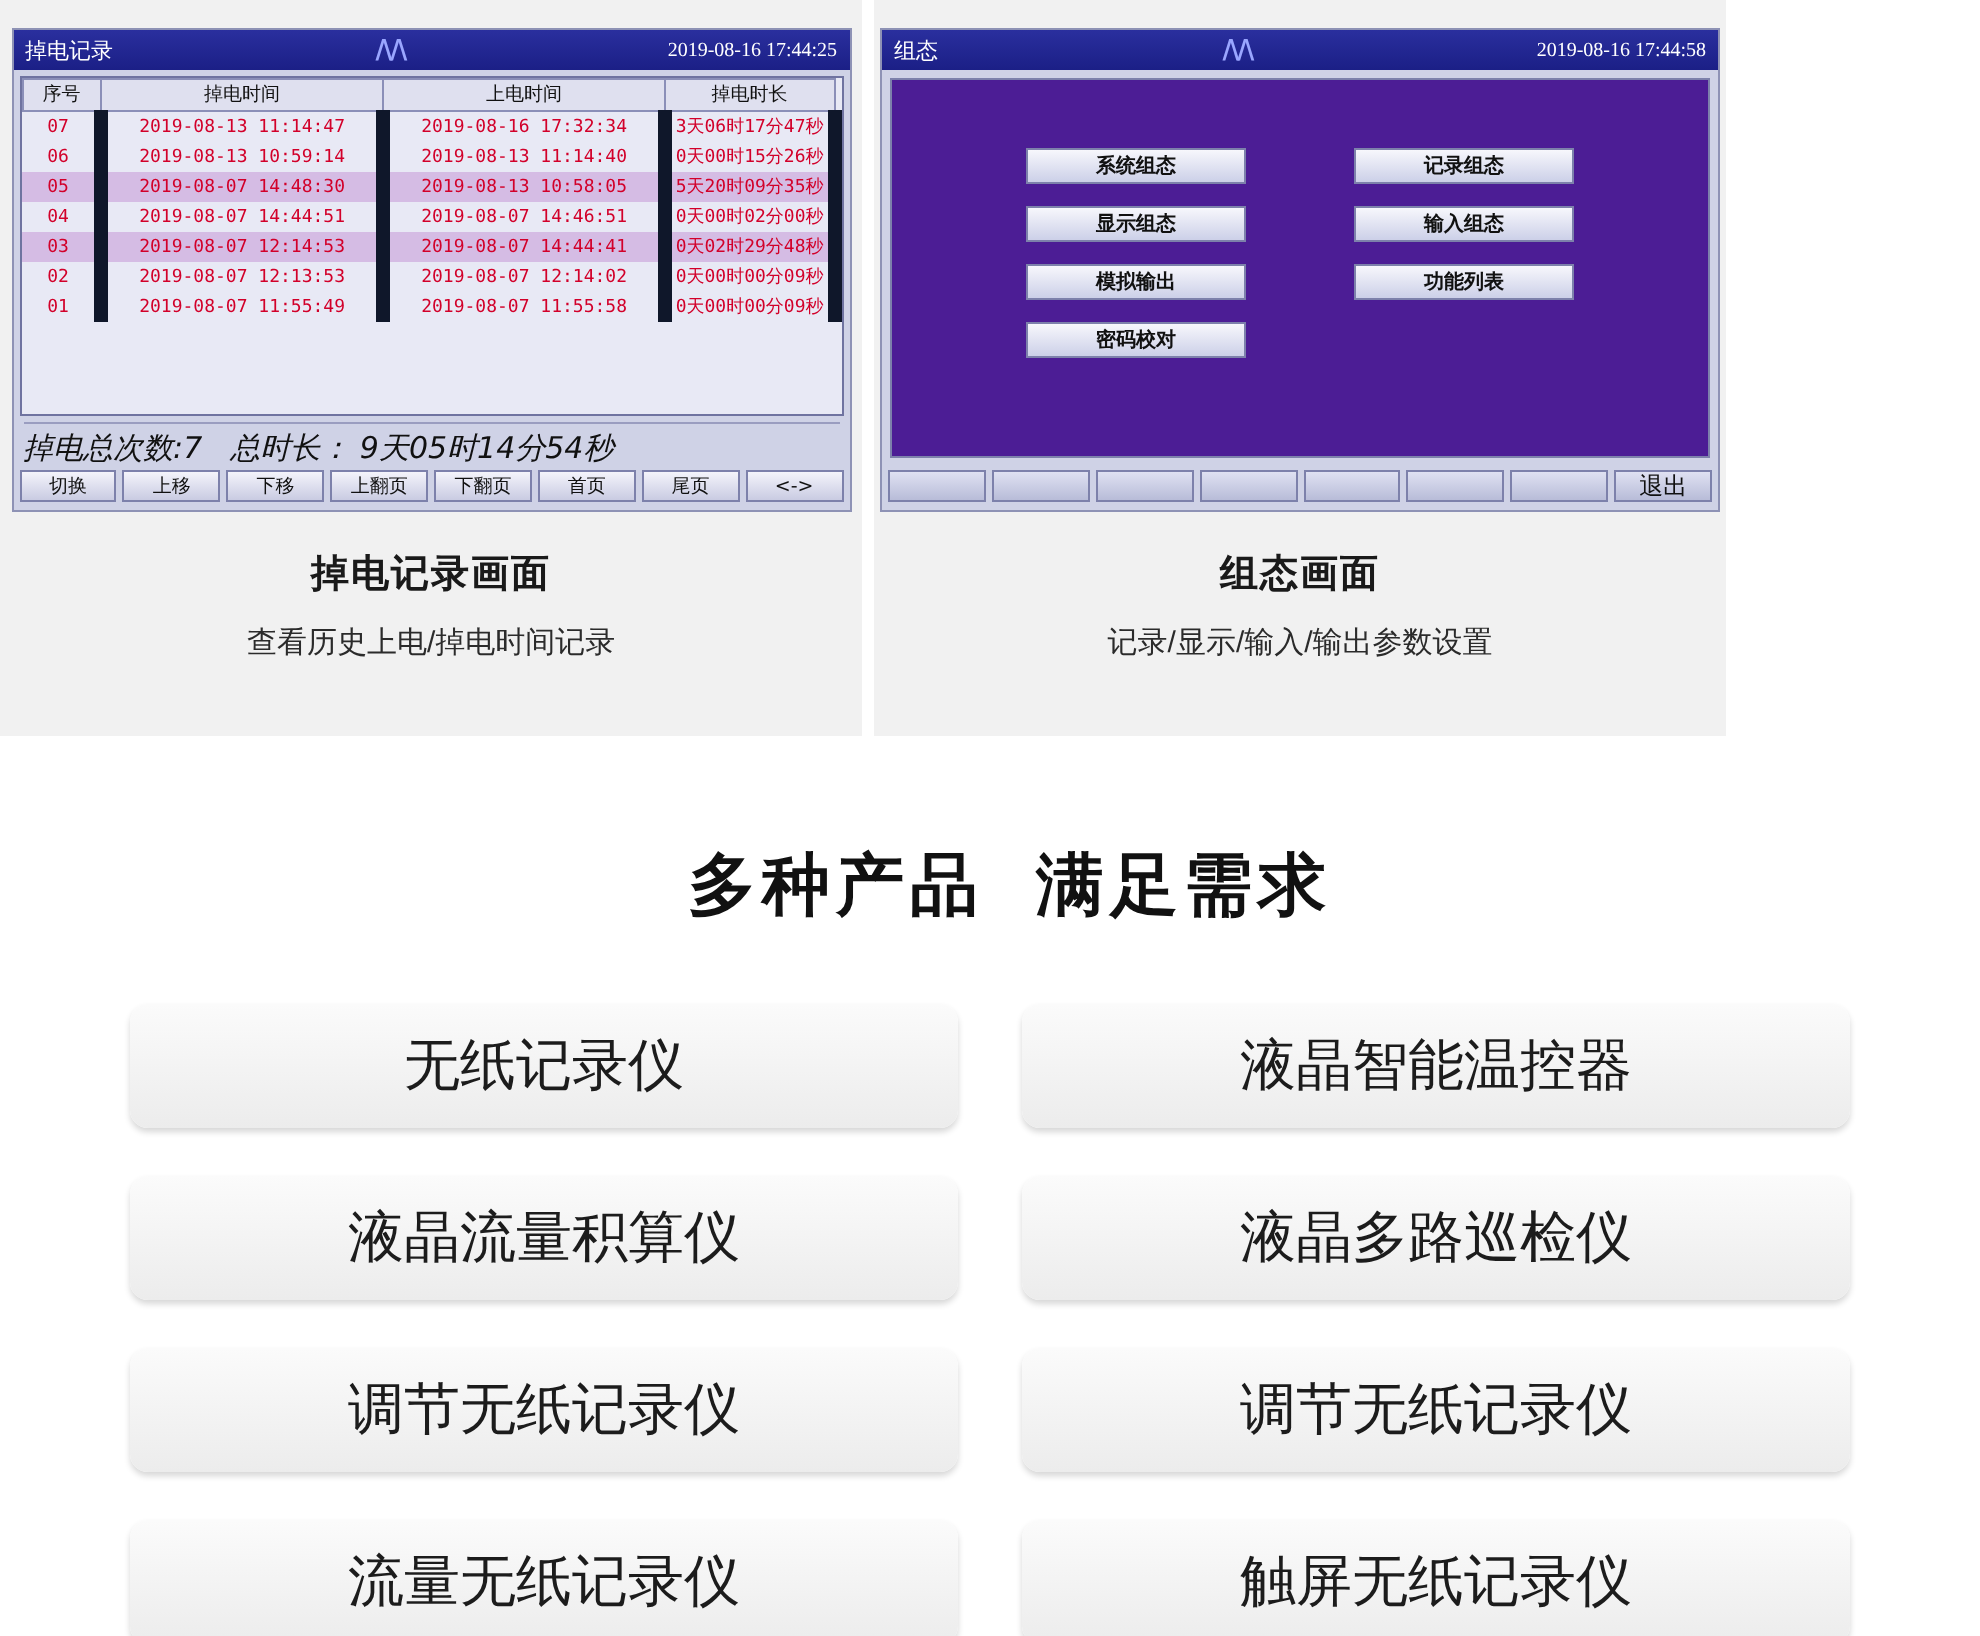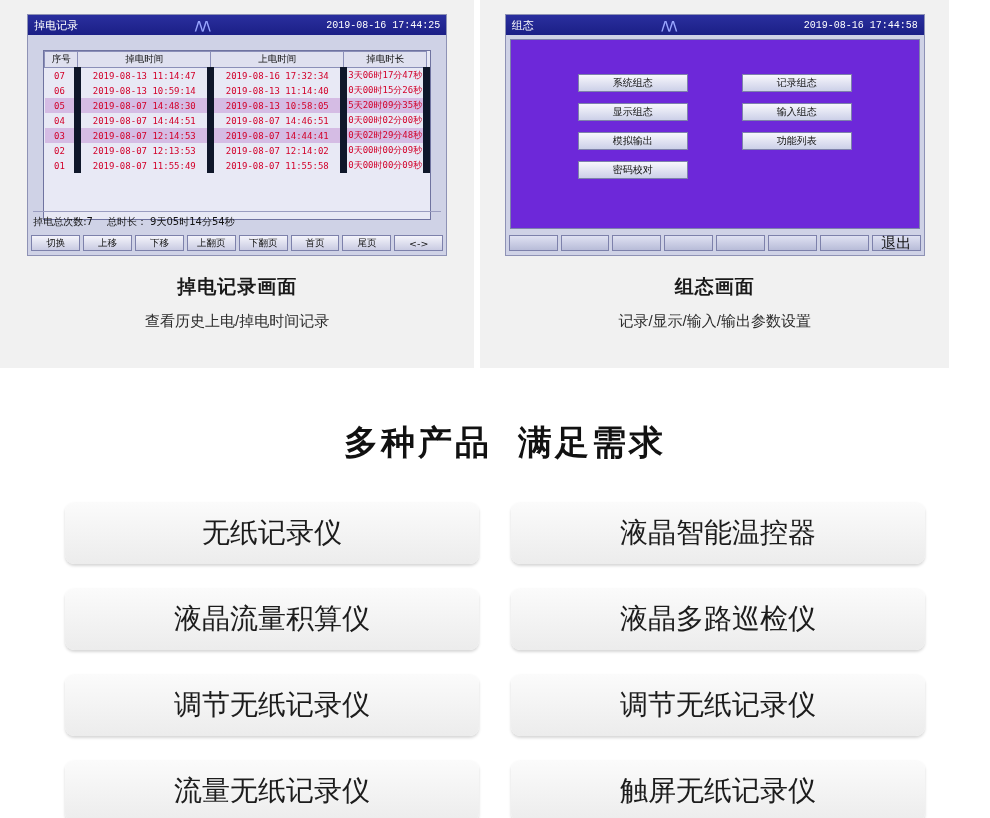--- a/index.html
+++ b/index.html
@@ -8,21 +8,21 @@
   }
   body {
     width: 990px;
     height: 818px;
     background: #ffffff;
     font-family: "Liberation Sans", sans-serif;
     overflow: hidden;
   }
   .top-section {
     display: flex;
-    width: 949px;
+    width: 863px;
     height: 368px;
     background: #ffffff;
   }
   .panel {
     width: 495px;
     height: 368px;
     background: #f1f1f1;
     box-sizing: border-box;
     display: flex;
     flex-direction: column;
@@ -59,25 +59,25 @@
     color: #9aa6ff;
     font-size: 13px;
     letter-spacing: -1px;
     font-weight: bold;
   }
   .dev-title .t-left {
     font-size: 11px;
   }
   .dev-title .t-right {
     font-size: 10px;
-    font-family: Liberation Mono, monospace;
+    font-family: Liberation Serif, serif;
   }
   
   .tbl-wrap {
-    margin: 15px;
+    margin: 3px;
     border: 1px solid #6f73a0;
     background: #e8e9f5;
     height: 170px;
     box-sizing: border-box;
     overflow: hidden;
   }
   table.rec {
     border-collapse: collapse;
     width: 100%;
     font-family: "DejaVu Sans Mono", monospace;
@@ -104,26 +104,27 @@
   }
   table.rec td.c0 { width: 34px; }
   table.rec td.c1 { width: 132px; }
   table.rec td.c2 { width: 132px; }
   table.rec td.c3 { width: auto; }
   .summary {
     position: absolute;
     left: 5px;
     right: 5px;
     top: 196px;
-    font-size: 10px;
+    font-size: 15px;
     color: #111;
     border-top: 1px solid #9a9dc0;
     padding-top: 3px;
     display: flex;
     gap: 14px;
+    font-style: italic;
   }
   .btnbar {
     position: absolute;
     left: 3px;
     right: 3px;
     bottom: 4px;
     display: flex;
     gap: 3px;
   }
   .btn {
@@ -138,27 +139,28 @@
     justify-content: center;
     box-sizing: border-box;
   }
   
   .cfg-body {
     position: absolute;
     top: 24px;
     left: 4px;
     right: 4px;
     bottom: 26px;
-    background: #6d28d9;
+    background: #4c1d95;
     border: 1px solid #7d81ab;
     display: flex;
     align-items: flex-start;
     justify-content: center;
     box-sizing: border-box;
     padding-top: 34px;
+    font-weight: bold;
   }
   .cfg-grid {
     display: grid;
     grid-template-columns: 110px 110px;
     grid-gap: 11px 54px;
   }
   .cfg-btn {
     height: 18px;
     background: linear-gradient(#f7f7fc, #ccd0e8);
     border: 1px solid #7d81ab;
@@ -176,21 +178,21 @@
     bottom: 4px;
     display: flex;
     gap: 3px;
   }
   .cfg-bottom .sb {
     flex: 1;
     height: 16px;
     background: linear-gradient(#dfe1f2, #b8bcd8);
     border: 1px solid #7d81ab;
     box-sizing: border-box;
-    font-size: 15px;
+    font-size: 12px;
     display: flex;
     align-items: center;
     justify-content: center;
     color: #111;
   }
   
   .cap-title {
     margin-top: 18px;
     font-size: 19px;
     font-weight: bold;

